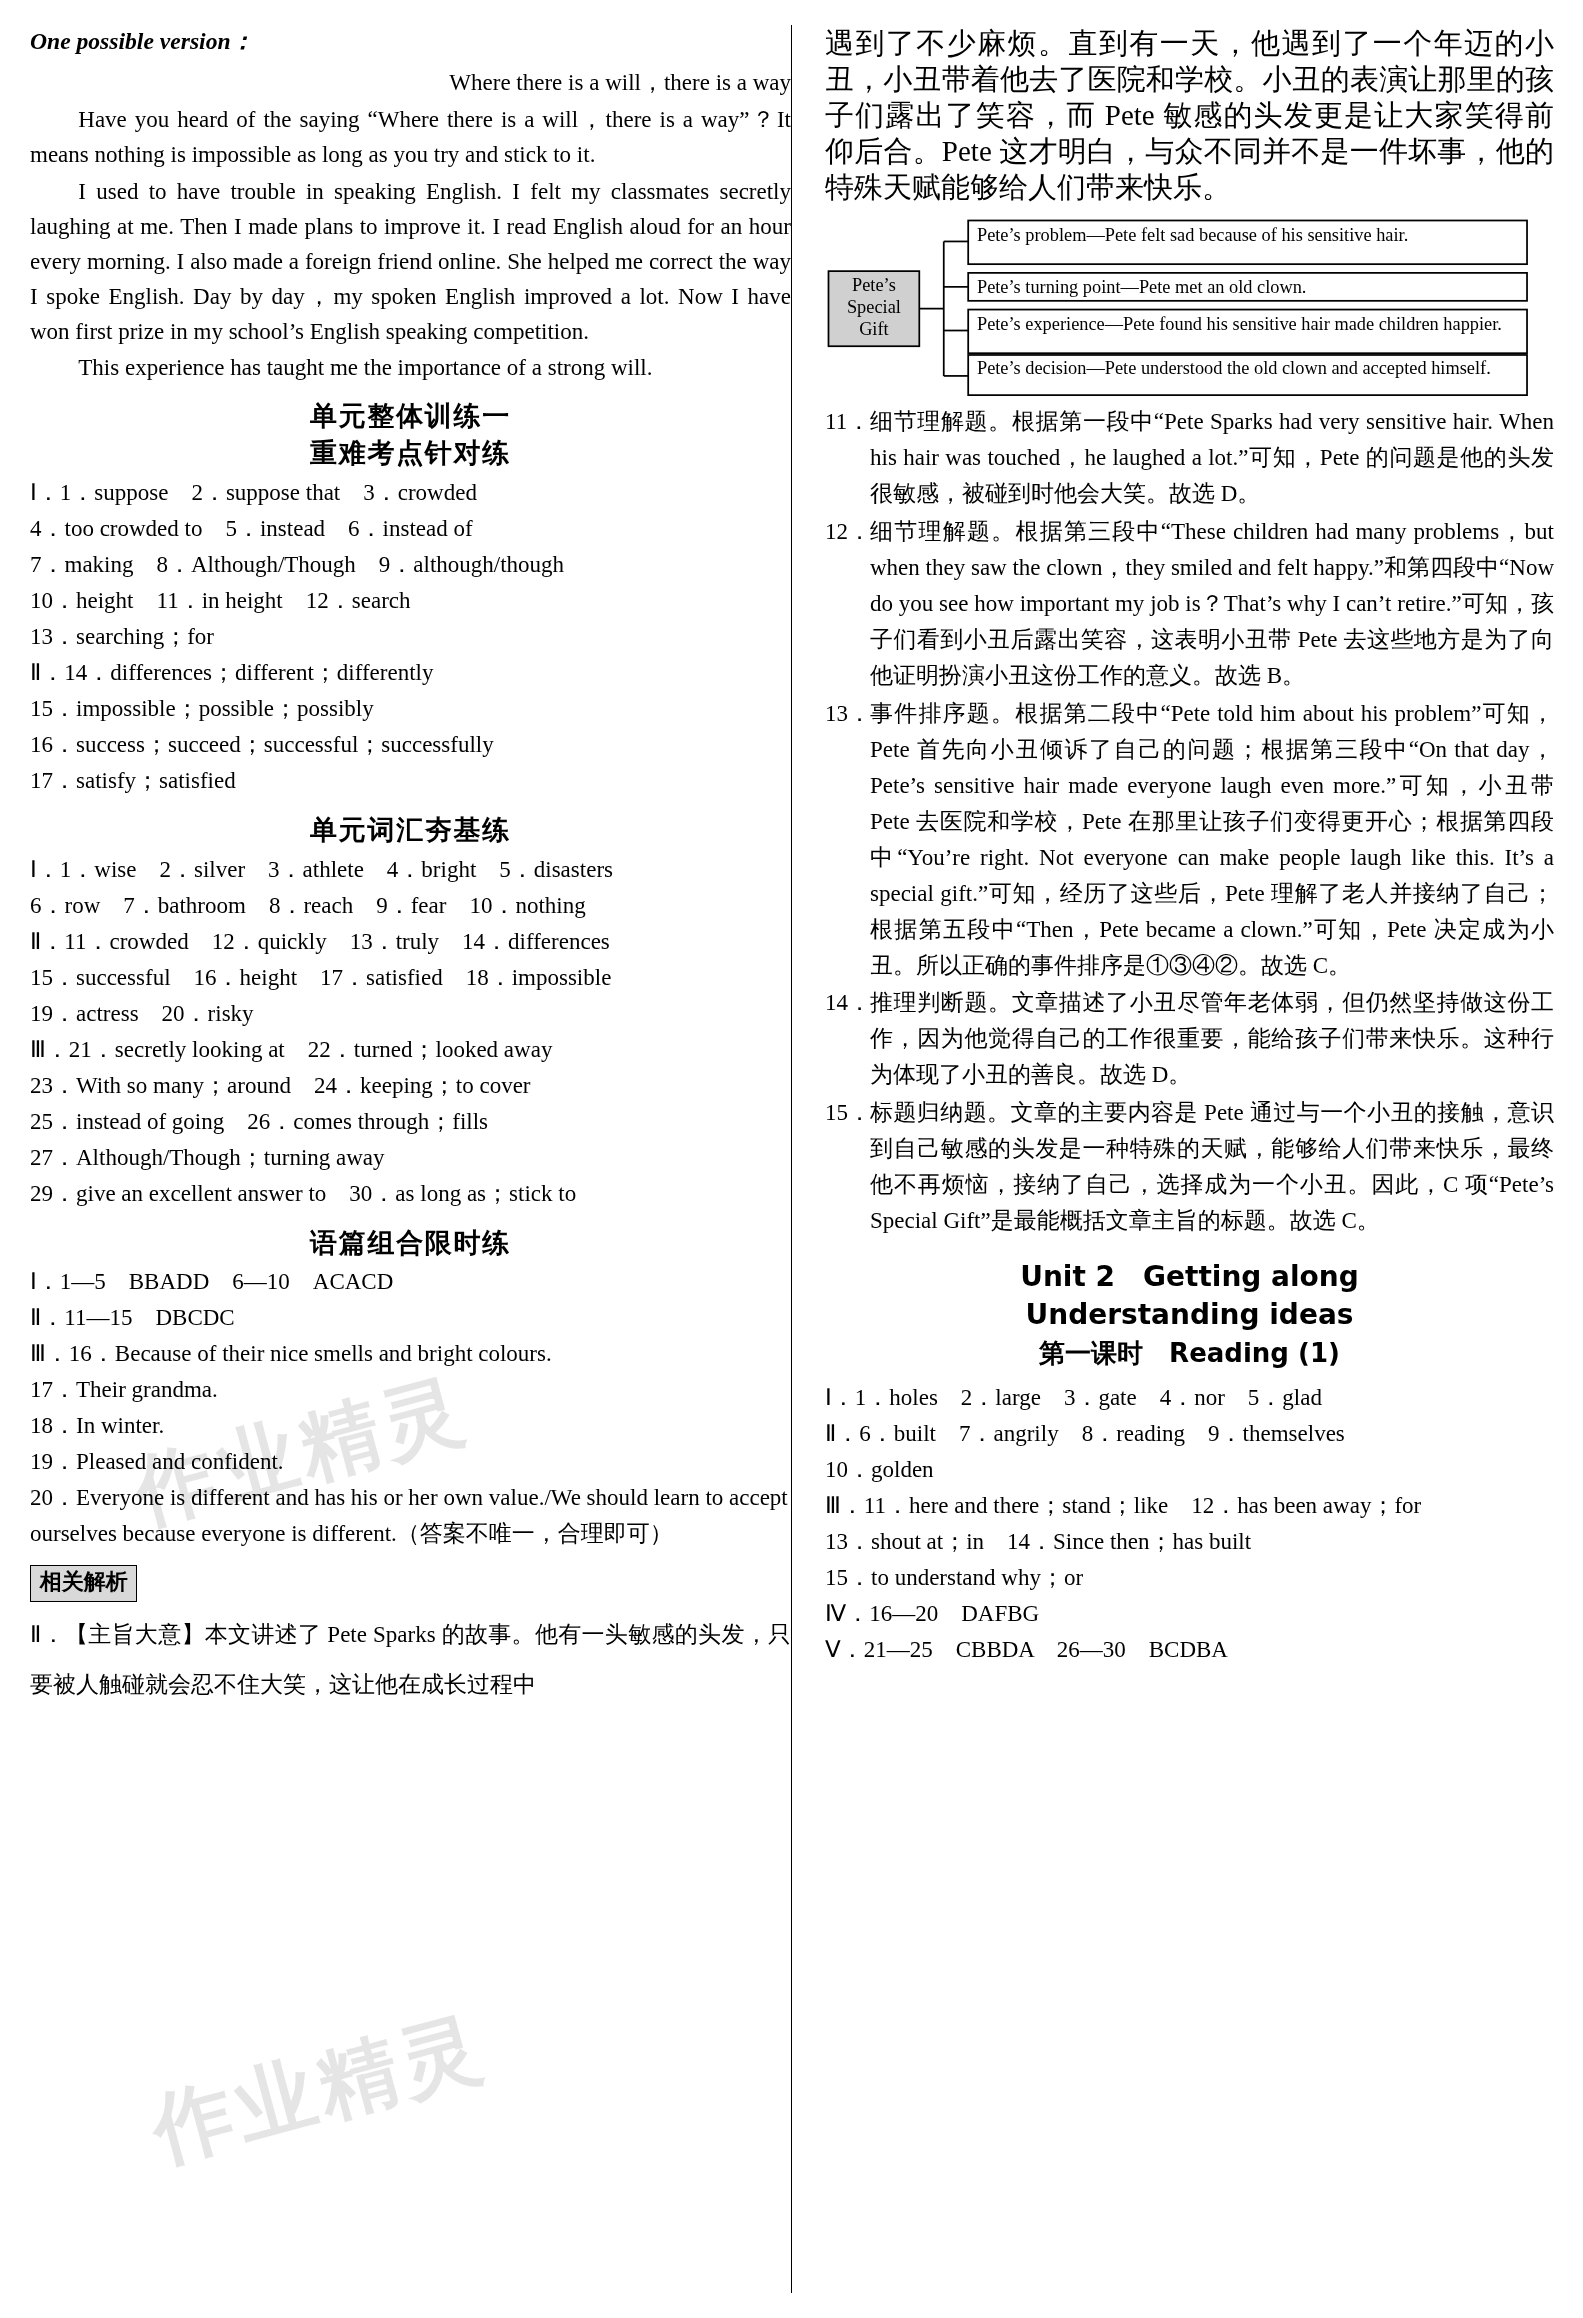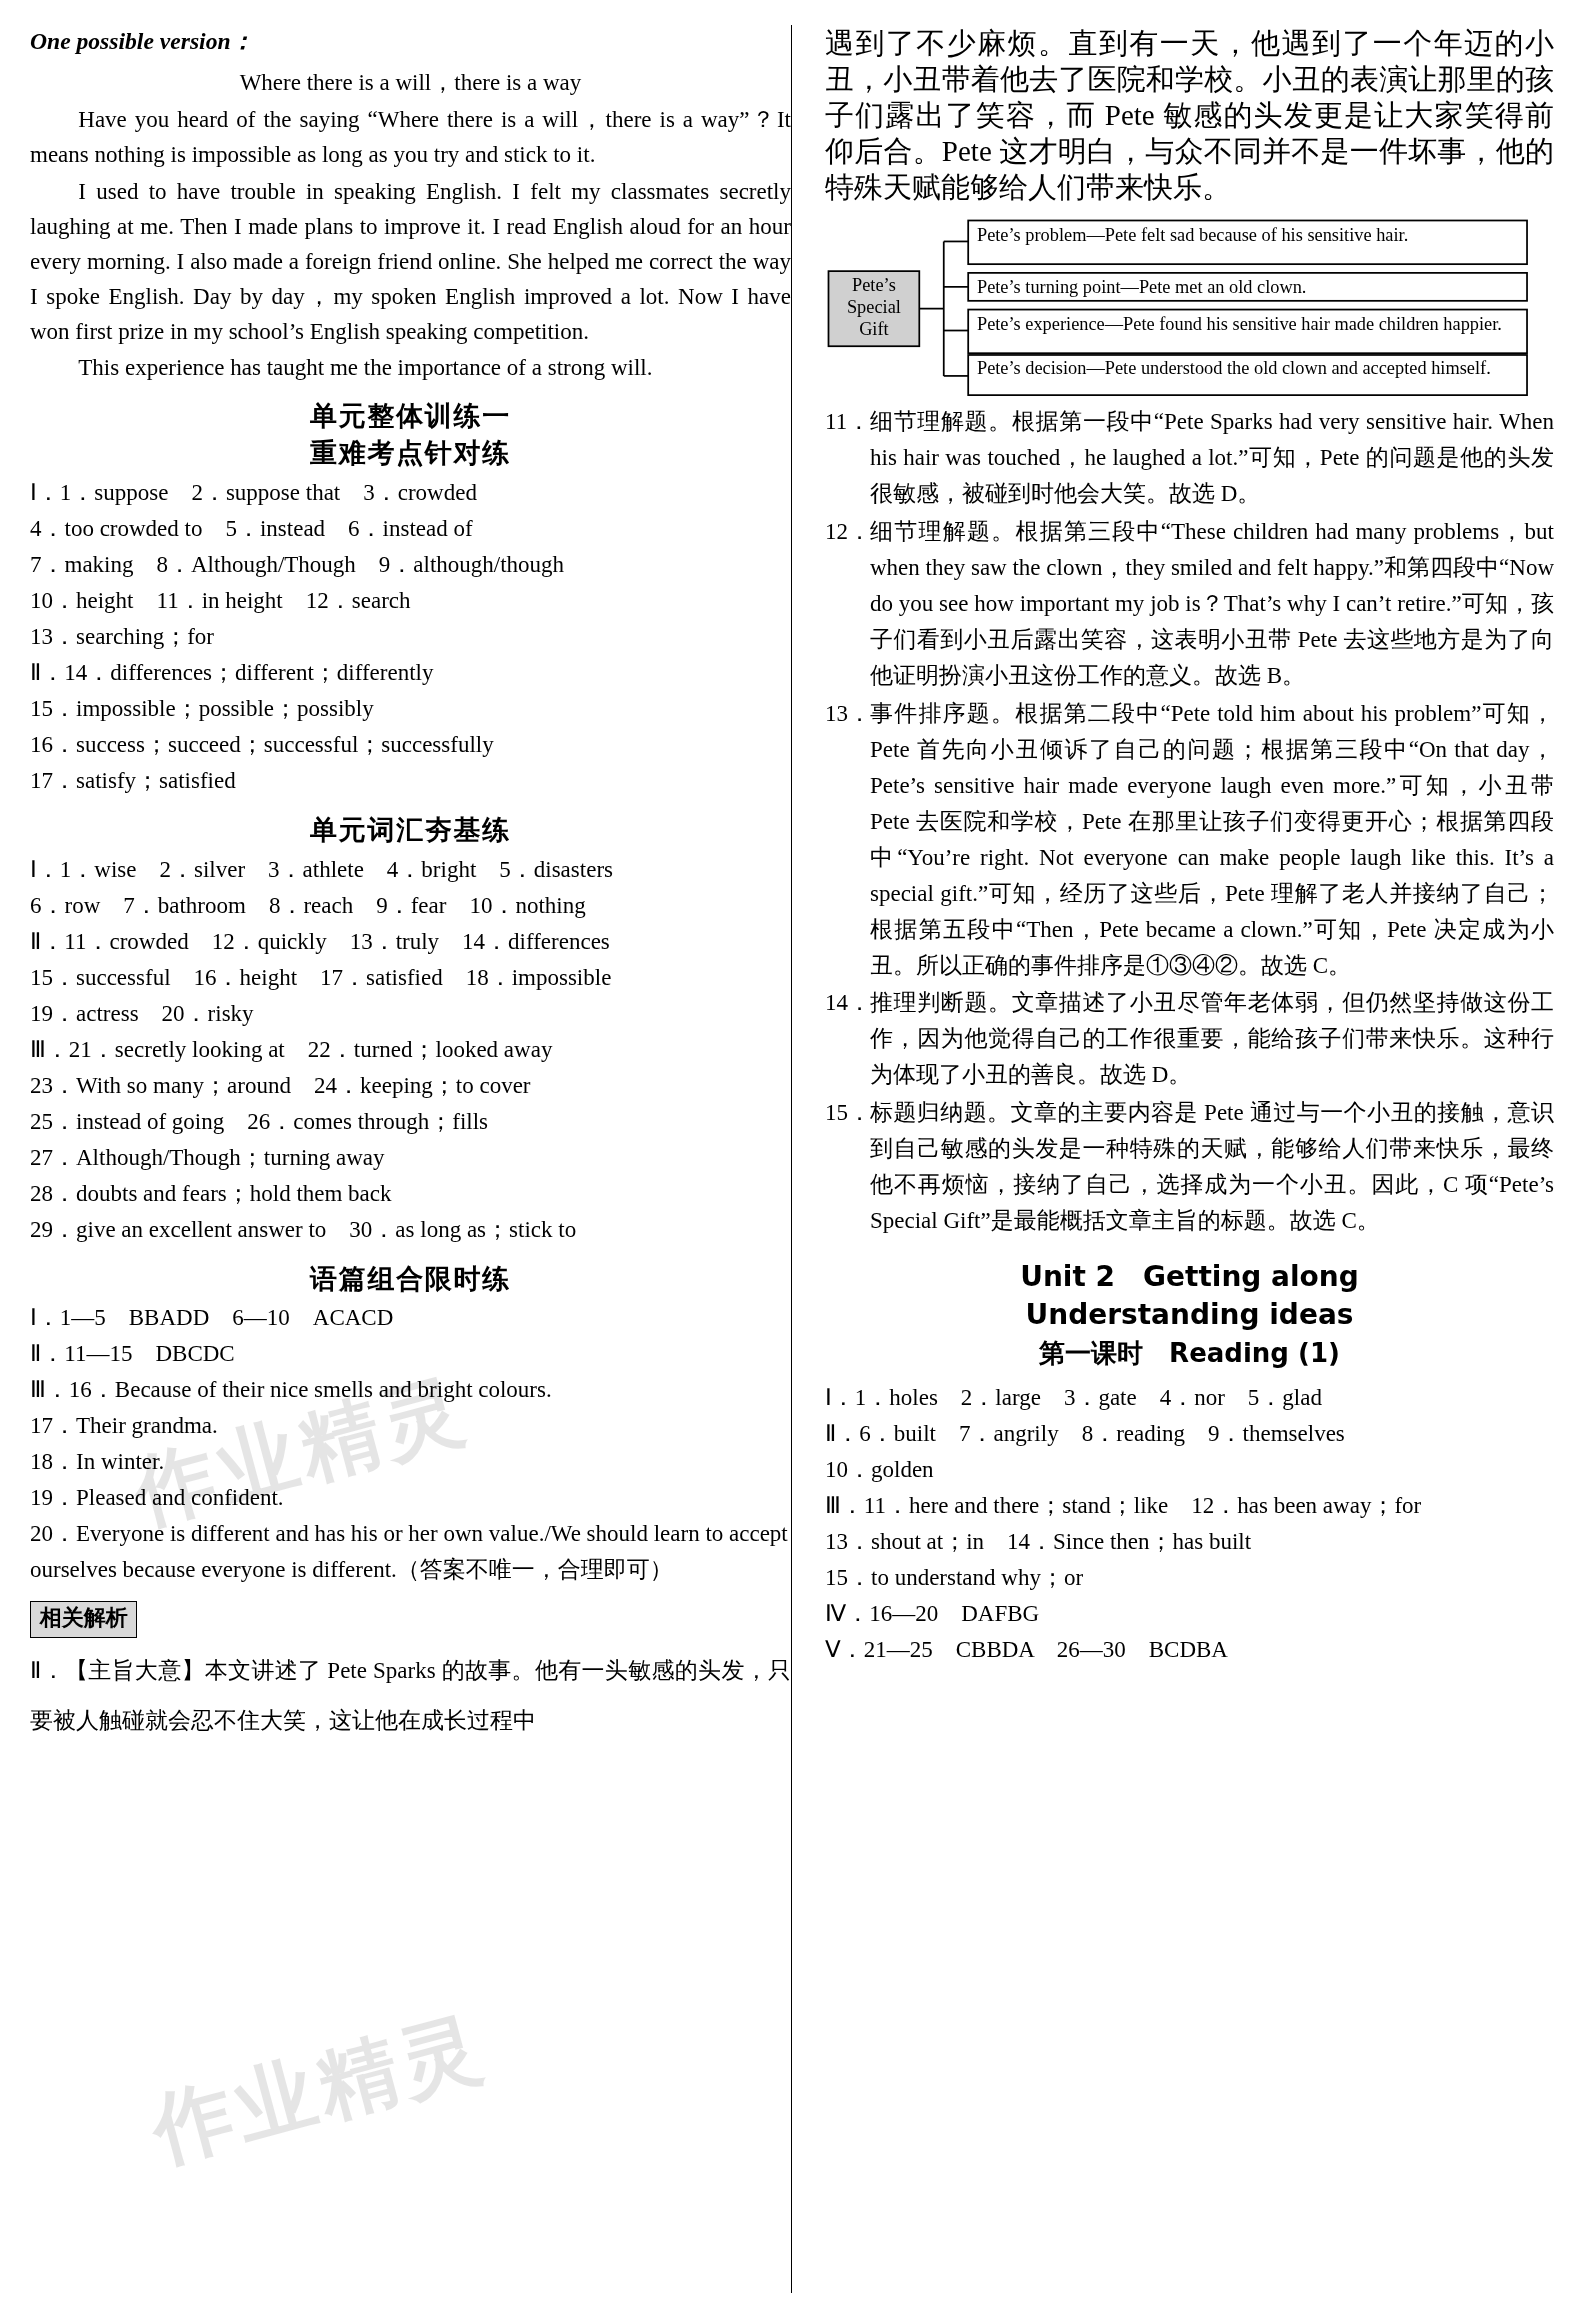--- a/index.html
+++ b/index.html
@@ -35,21 +35,21 @@
     font-size:23.6px;
     margin-bottom:8.7px;
   }
   .body-text{
     font-size:23px;
     line-height:35px;
     text-align:justify;
     text-justify:inter-word;
   }
   .indent2{text-indent:2.1em;}
-  .center-line{text-align:center;}
+  .center-line{text-align:right;}
   .sec-title{
     text-align:center;
     font-weight:bold;
     font-size:27px;
     line-height:37px;
     letter-spacing:1.7px;
     margin:12.2px 0 3.5px 0;
     font-family:"DejaVu Sans", sans-serif;
   }
   .sec-title .l2{display:block;}
@@ -178,21 +178,20 @@
       <div class="ans-list">
         <div class="row">Ⅰ．1．wise　2．silver　3．athlete　4．bright　5．disasters</div>
         <div class="row">6．row　7．bathroom　8．reach　9．fear　10．nothing</div>
         <div class="row">Ⅱ．11．crowded　12．quickly　13．truly　14．differences</div>
         <div class="row">15．successful　16．height　17．satisfied　18．impossible</div>
         <div class="row">19．actress　20．risky</div>
         <div class="row">Ⅲ．21．secretly looking at　22．turned；looked away</div>
         <div class="row">23．With so many；around　24．keeping；to cover</div>
         <div class="row">25．instead of going　26．comes through；fills</div>
         <div class="row">27．Although/Though；turning away</div>
-        <div class="row">28．doubts and fears；hold them back</div>
         <div class="row">29．give an excellent answer to　30．as long as；stick to</div>
       </div>
 
       <div class="sec-title">
         <span>语篇组合限时练</span>
       </div>
 
       <div class="ans-list">
         <div class="row">Ⅰ．1—5　BBADD　6—10　ACACD</div>
         <div class="row">Ⅱ．11—15　DBCDC</div>

